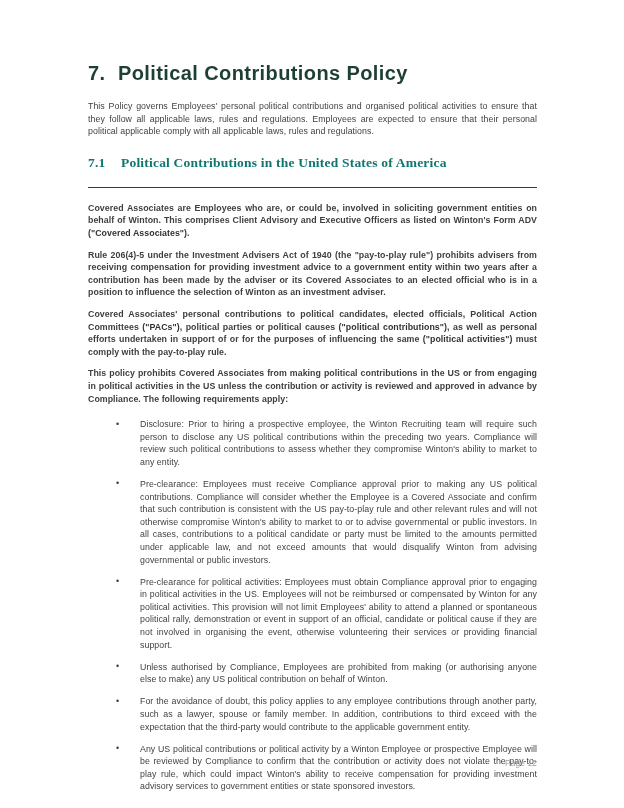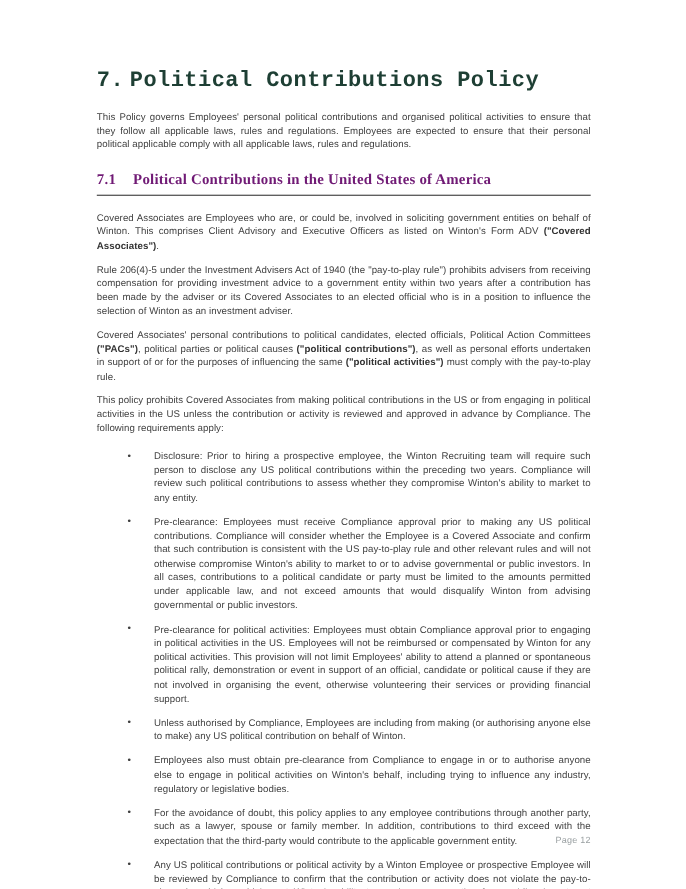--- a/index.html
+++ b/index.html
@@ -12,21 +12,21 @@
     width: 624px;
     height: 808px;
     box-sizing: border-box;
     background: #ffffff;
     padding: 56px 87px 0 88px;
     font-family: "Liberation Sans", sans-serif;
     color: #3f3f3f;
     overflow: hidden;
   }
   .doc-title {
-    font-family: Liberation Mono, monospace;
+    font-family: Liberation Sans, sans-serif;
     font-weight: bold;
     font-size: 20px;
     color: #1e3f34;
     letter-spacing: 0.4px;
     margin: 6px 0 15px 0;
   }
   .doc-title .num {
     display: inline-block;
     width: 30px;
   }
@@ -34,36 +34,37 @@
     font-size: 8.8px;
     line-height: 12.6px;
     letter-spacing: 0.05px;
     text-align: justify;
     margin: 0 0 17px 0;
   }
   .section-heading {
     font-family: "Liberation Serif", serif;
     font-weight: bold;
     font-size: 13.5px;
-    color: #701a75;
+    color: #0f766e;
     letter-spacing: 0.2px;
     margin: 16px 0 14px 0;
-    padding-bottom: 6px;
+    padding-bottom: 16px;
     border-bottom: 1.5px solid #383838;
   }
   .section-heading .num {
     display: inline-block;
     width: 33px;
   }
   .body-para {
     font-size: 8.8px;
     line-height: 12.6px;
     letter-spacing: 0.05px;
     text-align: justify;
     margin: 0 0 9px 0;
+    font-weight: bold;
   }
   .body-para b {
     color: #333333;
   }
   .bullet-list {
     list-style: none;
     margin: 13px 0 0 0;
     padding: 0 0 0 52px;
   }
   .bullet-list li {
@@ -107,22 +108,21 @@
   <p class="body-para"><span>Rule 206(4)-5 under the Investment Advisers Act of 1940 (the "pay-to-play rule") prohibits advisers from receiving compensation for providing investment advice to a government entity within two years after a contribution has been made by the adviser or its Covered Associates to an elected official who is in a position to influence the selection of Winton as an investment adviser.</span></p>
 
   <p class="body-para"><span>Covered Associates' personal contributions to political candidates, elected officials, Political Action Committees </span><b>("PACs")</b><span>, political parties or political causes </span><b>("political contributions")</b><span>, as well as personal efforts undertaken in support of or for the purposes of influencing the same </span><b>("political activities")</b><span> must comply with the pay-to-play rule.</span></p>
 
   <p class="body-para"><span>This policy prohibits Covered Associates from making political contributions in the US or from engaging in political activities in the US unless the contribution or activity is reviewed and approved in advance by Compliance. The following requirements apply:</span></p>
 
   <ul class="bullet-list">
     <li>Disclosure: Prior to hiring a prospective employee, the Winton Recruiting team will require such person to disclose any US political contributions within the preceding two years. Compliance will review such political contributions to assess whether they compromise Winton's ability to market to any entity.</li>
     <li>Pre-clearance: Employees must receive Compliance approval prior to making any US political contributions. Compliance will consider whether the Employee is a Covered Associate and confirm that such contribution is consistent with the US pay-to-play rule and other relevant rules and will not otherwise compromise Winton's ability to market to or to advise governmental or public investors. In all cases, contributions to a political candidate or party must be limited to the amounts permitted under applicable law, and not exceed amounts that would disqualify Winton from advising governmental or public investors.</li>
     <li>Pre-clearance for political activities: Employees must obtain Compliance approval prior to engaging in political activities in the US. Employees will not be reimbursed or compensated by Winton for any political activities. This provision will not limit Employees' ability to attend a planned or spontaneous political rally, demonstration or event in support of an official, candidate or political cause if they are not involved in organising the event, otherwise volunteering their services or providing financial support.</li>
-    <li>Unless authorised by Compliance, Employees are including from making (or authorising anyone else to make) any US political contribution on behalf of Winton.</li>
-    <li>Employees also must obtain pre-clearance from Compliance to engage in or to authorise anyone else to engage in political activities on Winton's behalf, including trying to influence any industry, regulatory or legislative bodies.</li>
+    <li>Unless authorised by Compliance, Employees are prohibited from making (or authorising anyone else to make) any US political contribution on behalf of Winton.</li>
     <li>For the avoidance of doubt, this policy applies to any employee contributions through another party, such as a lawyer, spouse or family member. In addition, contributions to third exceed with the expectation that the third-party would contribute to the applicable government entity.</li>
     <li>Any US political contributions or political activity by a Winton Employee or prospective Employee will be reviewed by Compliance to confirm that the contribution or activity does not violate the pay-to-play rule, which could impact Winton's ability to receive compensation for providing investment advisory services to government entities or state sponsored investors.</li>
 
   </ul>
 
   <div class="page-footer">Page 12</div>
 
 </div>
 
 </body></html>

